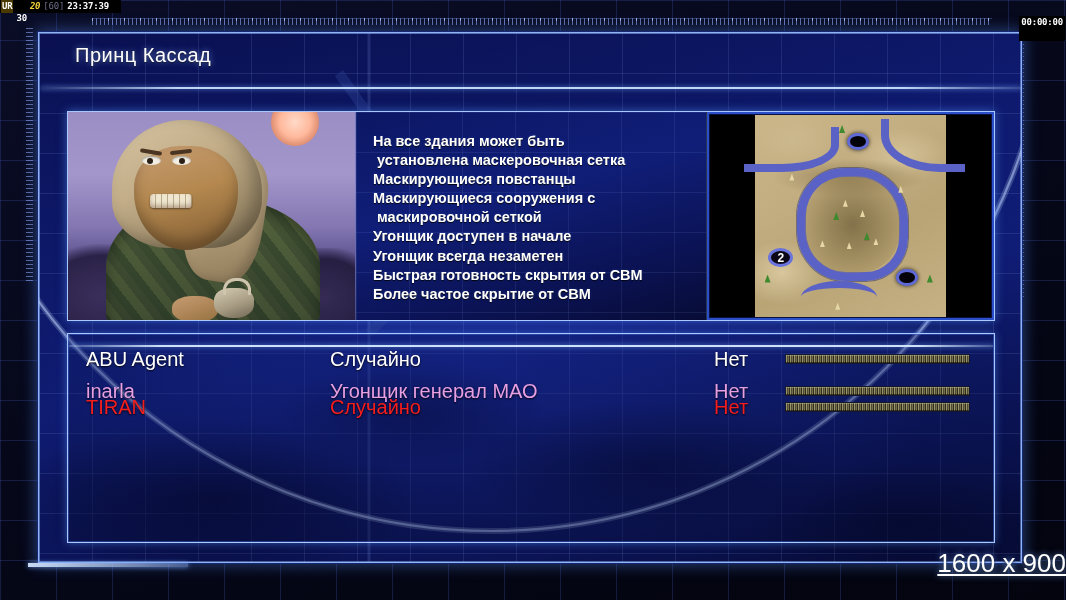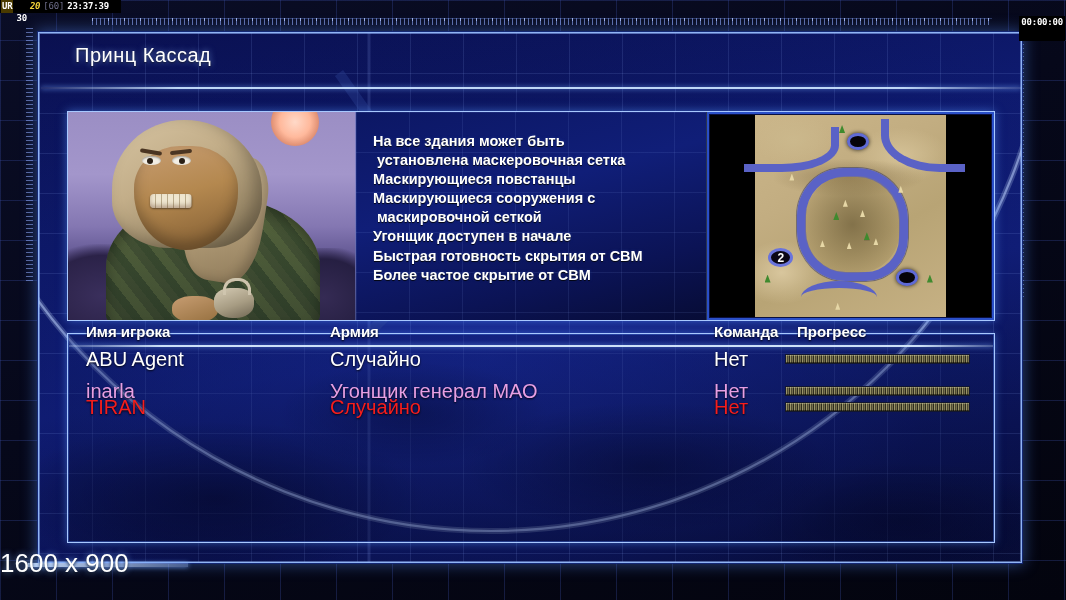--- a/index.html
+++ b/index.html
@@ -411,25 +411,26 @@
     background:
       repeating-linear-gradient(to right,
         #9a9468 0 1px, #4e4a33 1px 2px, #76704d 2px 3px, #2e2c1e 3px 4px);
     border: 1px solid #12162f;
     box-shadow: inset 0 1px 0 rgba(220,215,170,.35), inset 0 -1px 0 rgba(0,0,0,.5);
   }
 
   
   .resolution {
     position: absolute; left: 0; right: 0; top: 548px;
-    text-align: left;
+    text-align: right;
     font-size: 26px;
     color: #ffffff;
     z-index: 40;
     text-shadow: 0 0 6px rgba(120,170,255,.75), 0 2px 3px rgba(0,0,0,.9);
+    text-decoration: underline;
   }
 
   
   .bottom-hook {
     position: absolute; left: 28px; top: 563px;
     width: 160px; height: 4px;
     background: linear-gradient(to right, rgba(210,230,255,.95), rgba(150,185,255,.4));
     box-shadow: 0 0 5px rgba(120,170,255,.8);
     z-index: 30;
   }
@@ -499,20 +500,21 @@
         <div class="pt-kettle"></div>
       </div>
 
       <div class="desc">
         <div class="desc-line">На все здания может быть</div>
         <div class="desc-line"> установлена маскеровочная сетка</div>
         <div class="desc-line">Маскирующиеся повстанцы</div>
         <div class="desc-line">Маскирующиеся сооружения с</div>
         <div class="desc-line"> маскировочной сеткой</div>
         <div class="desc-line">Угонщик доступен в начале</div>
+        <div class="desc-line">Угонщик всегда незаметен</div>
         <div class="desc-line">Быстрая готовность скрытия от СВМ</div>
         <div class="desc-line">Более частое скрытие от СВМ</div>
       </div>
 
       <div class="minimap">
         <div class="mm-inner">
           <div class="mm-dark-band"></div>
           <div class="mm-river-t"></div>
           <div class="mm-river-tr"></div>
           <div class="mm-river-outer"></div>
@@ -535,26 +537,20 @@
           <div class="mm-rock" style="left:34%; top:62%;"></div>
           <div class="mm-rock" style="left:48%; top:63%;"></div>
           <div class="mm-rock" style="left:62%; top:61%;"></div>
           <div class="mm-rock" style="left:42%; top:93%;"></div>
         </div>
       </div>
     </div>
 
     <div class="players">
 
-      <div class="head-row">
-        <div class="col hdr c-name">Имя игрока</div>
-        <div class="col hdr c-army">Армия</div>
-        <div class="col hdr c-team">Команда</div>
-        <div class="col hdr c-prog">Прогресс</div>
-      </div>
       <div class="hdr-underline"></div>
 
       <div class="prow" style="top:14px;">
         <div class="pcell c-name" style="color:#ffffff">ABU Agent</div>
         <div class="pcell c-army" style="color:#ffffff">Случайно</div>
         <div class="pcell c-team" style="color:#ffffff">Нет</div>
         <div class="bar"></div>
       </div>
 
       <div class="prow" style="top:46px;">

